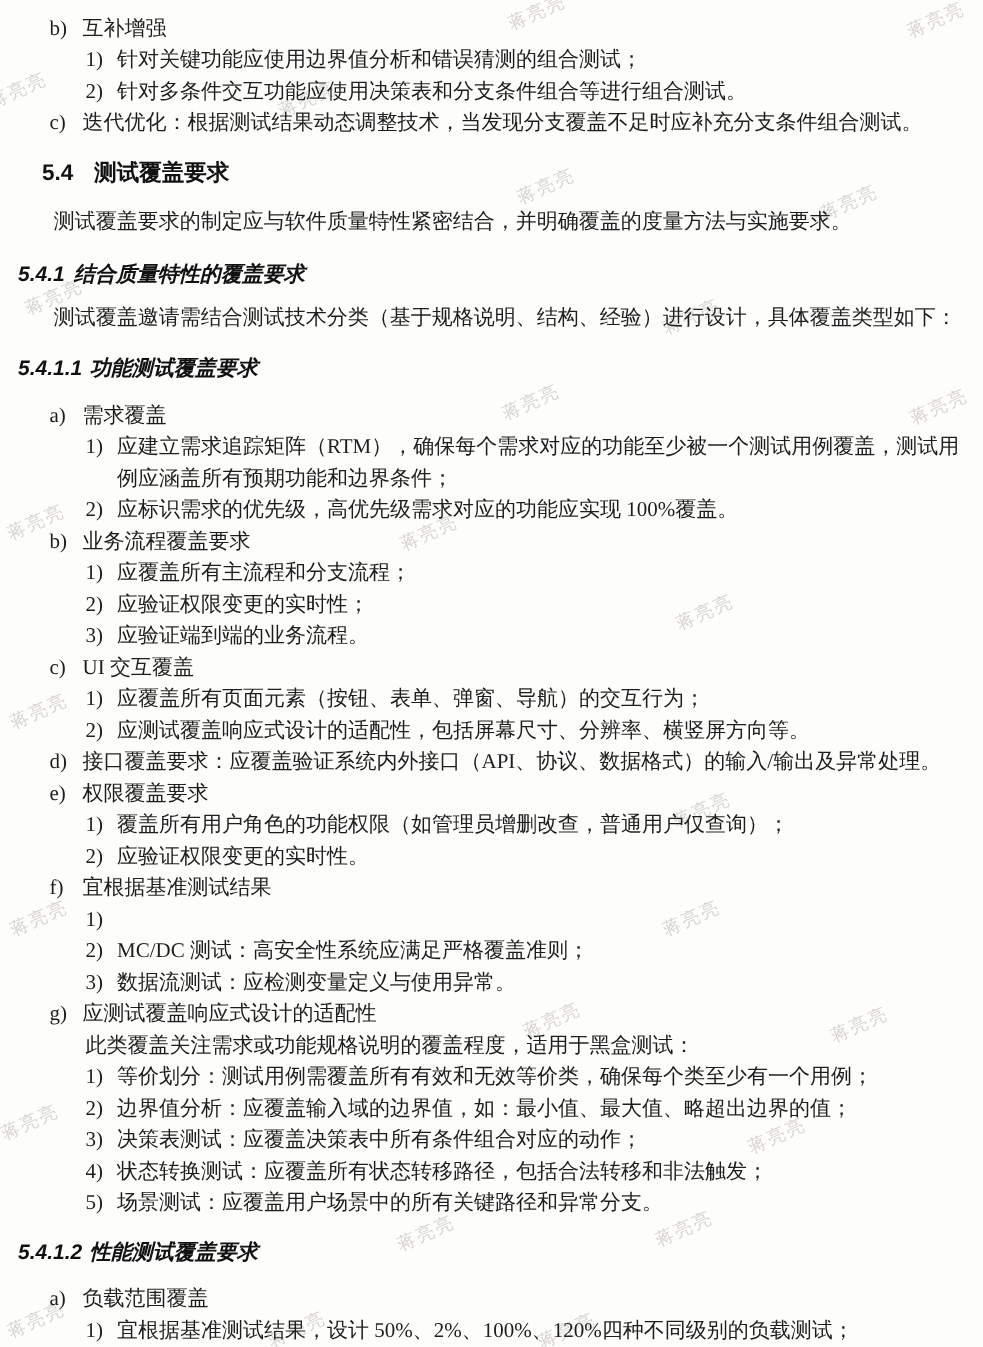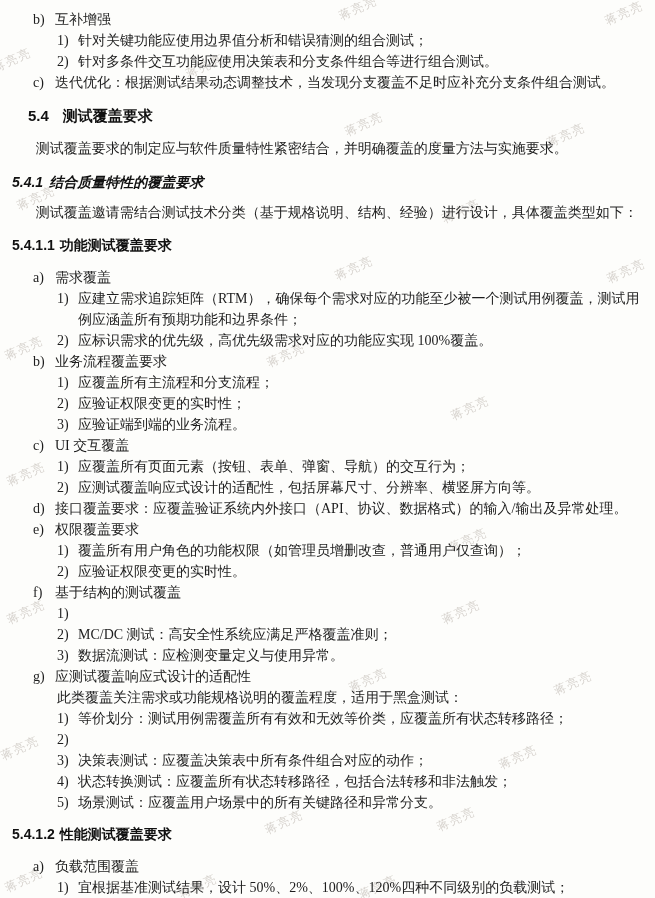--- a/index.html
+++ b/index.html
@@ -47,21 +47,21 @@
     font-family: "Liberation Sans", "DejaVu Sans", sans-serif;
     font-weight: bold;
     color: #111;
     line-height: 20px;
   }
   .h .hnum { display: inline-block; }
   .h2 { font-size: 15px; margin: 13px 16px 12px; }
   .h2 .hnum { margin-right: 14px; }
   .h3 { font-size: 14px; margin: 12px 0 10px; font-style: italic; }
   .h3 .hnum { margin-right: 6px; }
-  .h4 { font-size: 14px; margin: 11px 0 12px; }
+  .h4 { font-size: 14px; margin: 11px 0 12px; font-style: italic; }
   .h4 .hnum { margin-right: 5px; }
 
   .para {
     text-indent: 1.7em;
     line-height: 22px;
     margin: 0;
   }
 
   .li { display: flex; }
   .li .marker { flex: 0 0 auto; }
@@ -177,44 +177,45 @@
       <div class="li li-num">
         <span class="marker">1)</span>
         <span class="li-text">覆盖所有用户角色的功能权限（如管理员增删改查，普通用户仅查询）；</span>
       </div>
       <div class="li li-num">
         <span class="marker">2)</span>
         <span class="li-text">应验证权限变更的实时性。</span>
       </div>
       <div class="li li-letter">
         <span class="marker">f)</span>
-        <span class="li-text">基于结构的测试覆盖</span>
+        <span class="li-text">宜根据基准测试结果</span>
       </div>
       <div class="li li-num">
         <span class="marker">1)</span>
       </div>
       <div class="li li-num">
         <span class="marker">2)</span>
         <span class="li-text">MC/DC 测试：高安全性系统应满足严格覆盖准则；</span>
       </div>
       <div class="li li-num">
         <span class="marker">3)</span>
         <span class="li-text">数据流测试：应检测变量定义与使用异常。</span>
       </div>
       <div class="li li-letter">
         <span class="marker">g)</span>
         <span class="li-text">应测试覆盖响应式设计的适配性</span>
       </div>
       <div class="sub-intro">此类覆盖关注需求或功能规格说明的覆盖程度，适用于黑盒测试：</div>
       <div class="li li-num">
         <span class="marker">1)</span>
-        <span class="li-text">等价划分：测试用例需覆盖所有有效和无效等价类，应覆盖所有状态转移路径；</span>
-      </div>
-      <div class="li li-num">
-        <span class="marker">2)</span>
+        <span class="li-text">等价划分：测试用例需覆盖所有有效和无效等价类，确保每个类至少有一个用例；</span>
+      </div>
+      <div class="li li-num">
+        <span class="marker">2)</span>
+        <span class="li-text">边界值分析：应覆盖输入域的边界值，如：最小值、最大值、略超出边界的值；</span>
       </div>
       <div class="li li-num">
         <span class="marker">3)</span>
         <span class="li-text">决策表测试：应覆盖决策表中所有条件组合对应的动作；</span>
       </div>
       <div class="li li-num">
         <span class="marker">4)</span>
         <span class="li-text">状态转换测试：应覆盖所有状态转移路径，包括合法转移和非法触发；</span>
       </div>
       <div class="li li-num">

